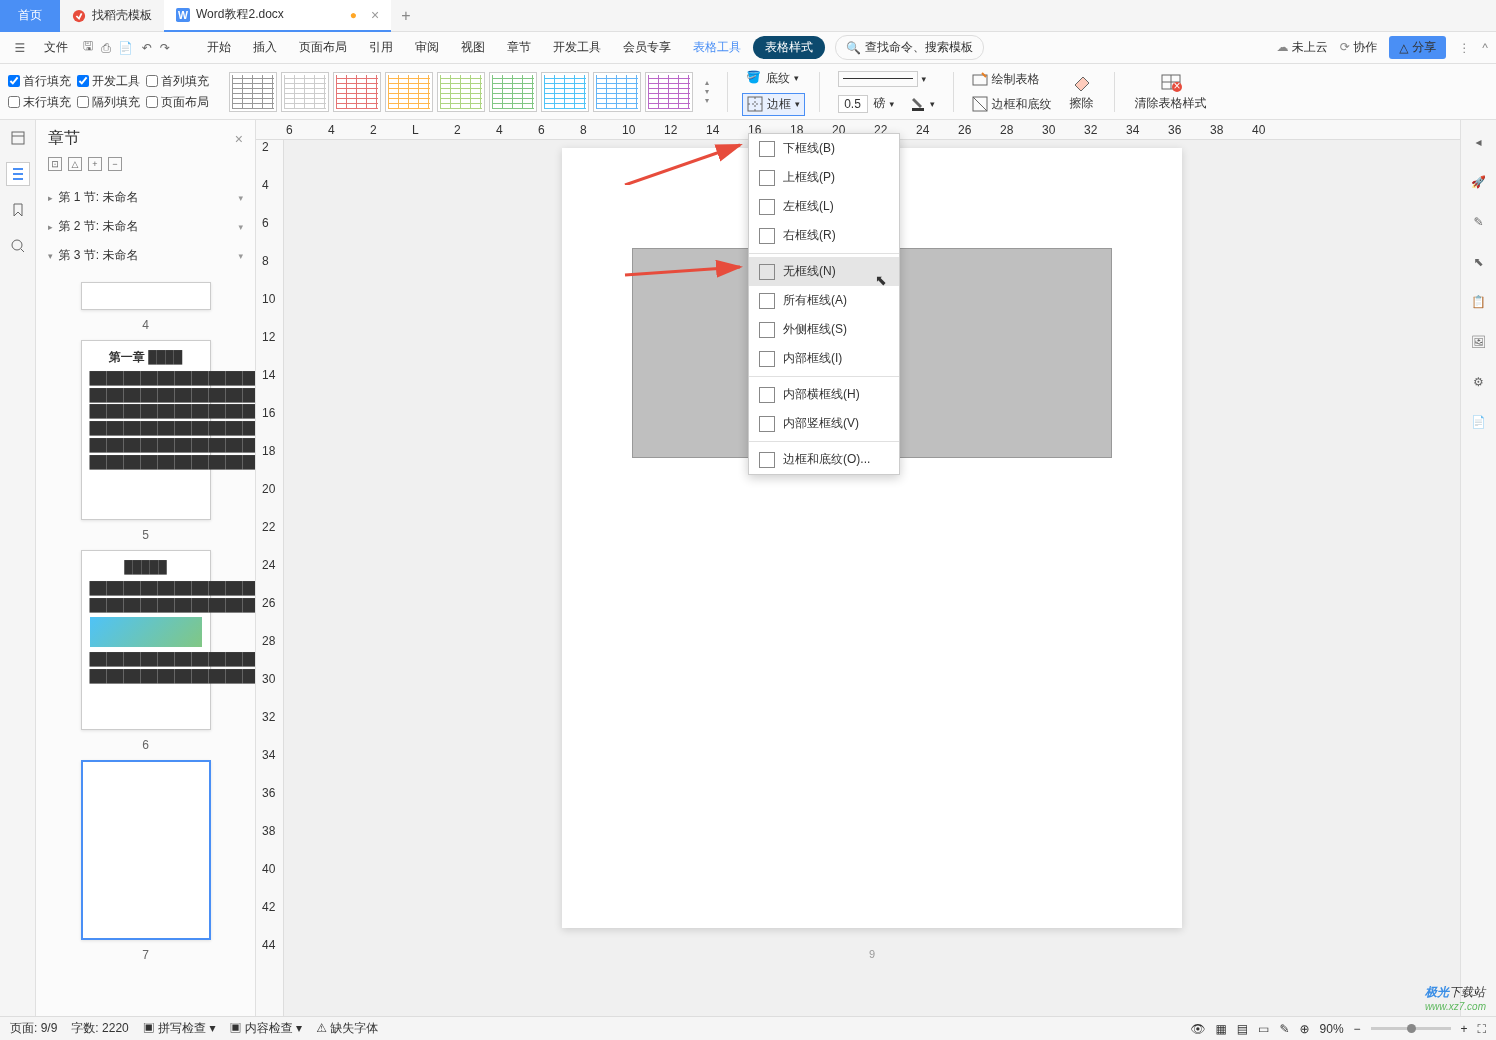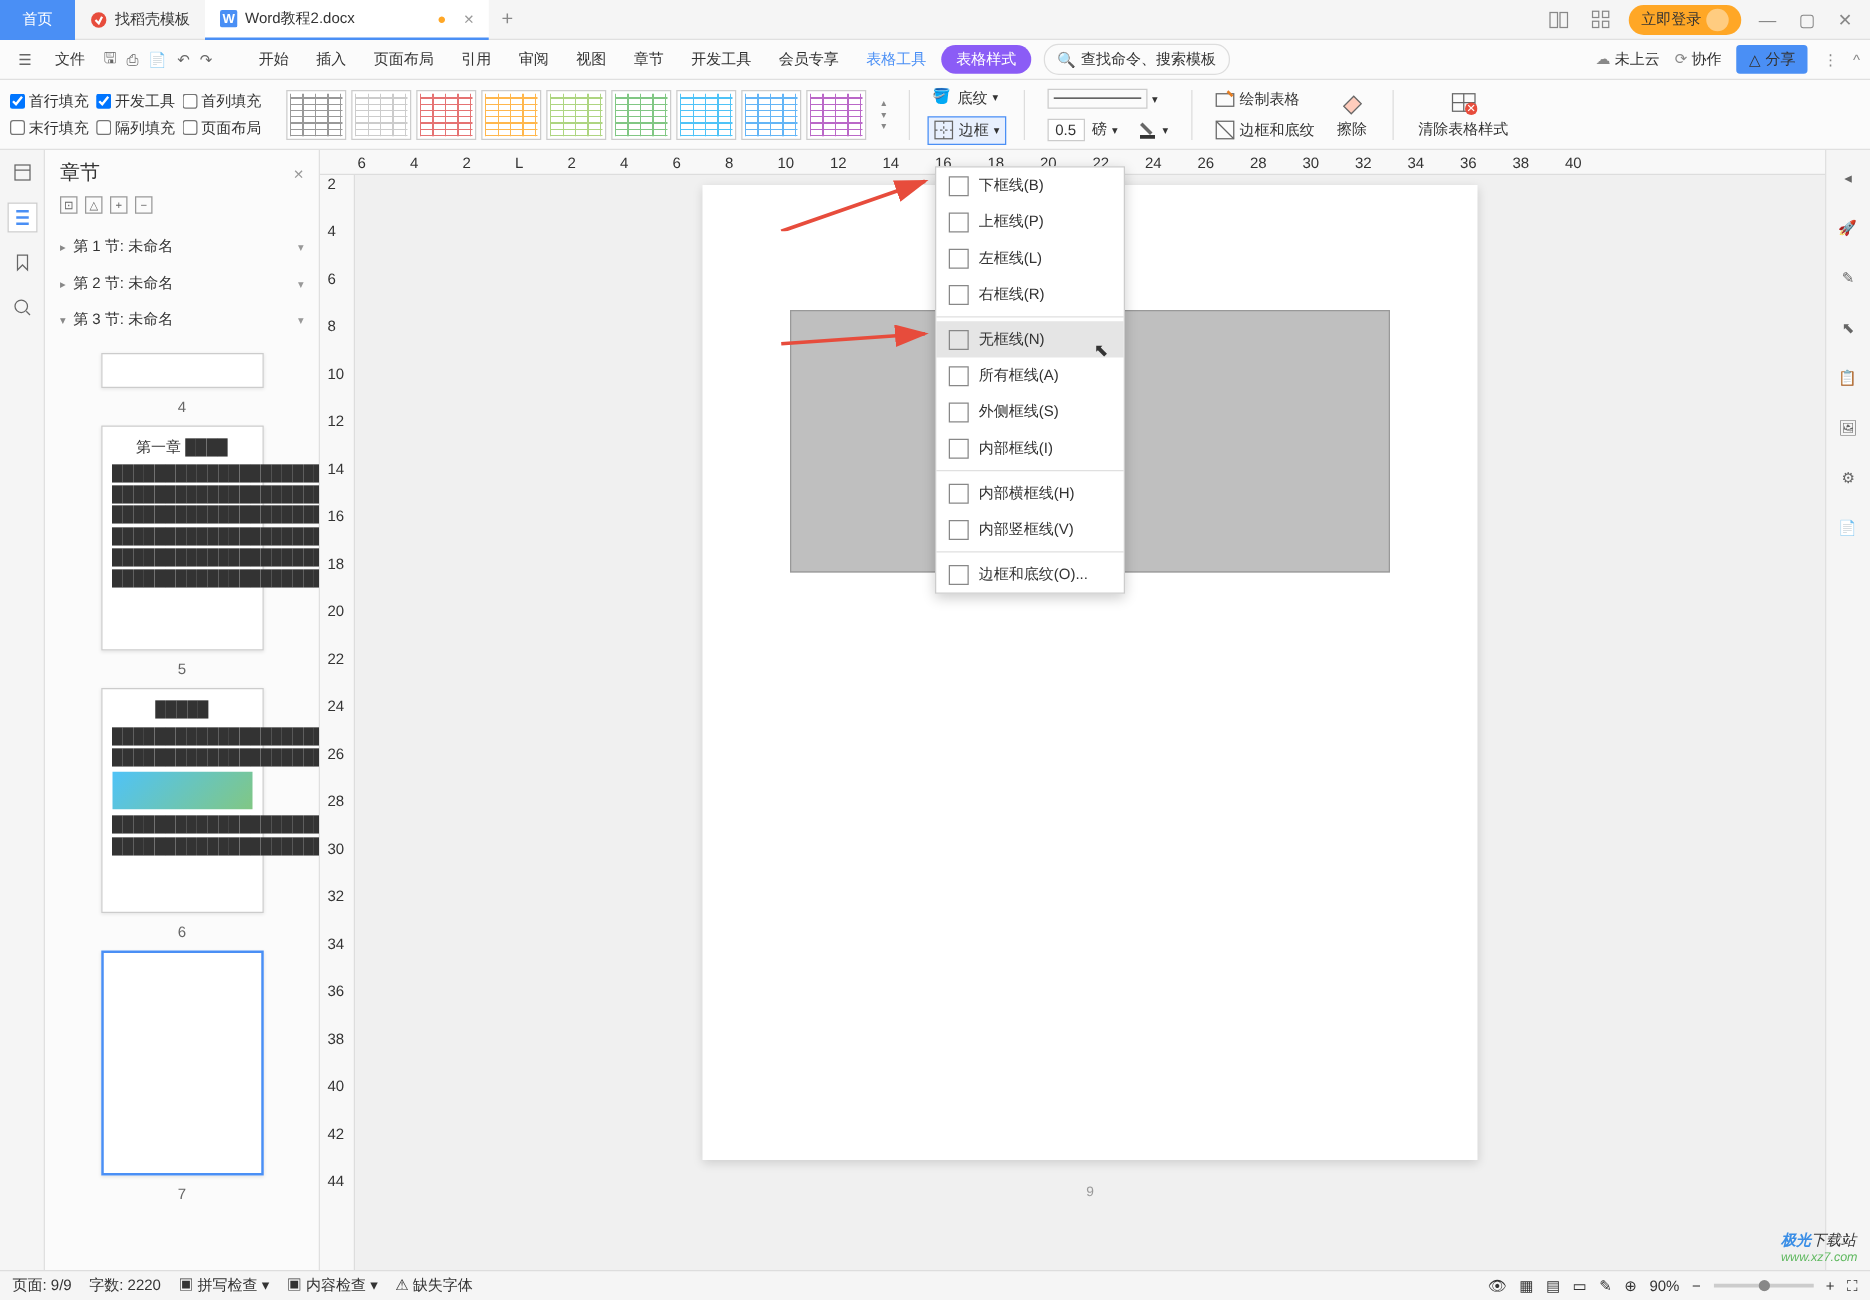--- a/index.html
+++ b/index.html
@@ -12,21 +12,21 @@
 .tab-close{margin-left:8px;color:#999;font-size:14px}
 .tab-add{padding:0 10px;color:#888;font-size:16px}
 .titlebar-right{margin-left:auto;display:flex;align-items:center;gap:10px;padding-right:10px}
 .login-btn{background:#ffa726;color:#fff;padding:3px 10px;border-radius:12px;display:flex;align-items:center;gap:4px}
 .avatar{width:18px;height:18px;border-radius:50%;background:#ffcc80}
 .win-btn{color:#888;font-size:14px;padding:0 4px}
 .menubar{height:32px;display:flex;align-items:center;padding:0 8px;gap:4px;border-bottom:1px solid #e0e0e0;background:#fbfbfb}
 .menu-left{display:flex;align-items:center;gap:2px}
 .menu-item{padding:4px 10px;cursor:pointer}
 .menu-item.context{color:#4a8ff5}
-.menu-item.context.active{background:#8b5cf6;color:#fff;border-radius:12px;padding:3px 12px}
+.menu-item.context.active{background:#0c4a6e;color:#fff;border-radius:12px;padding:3px 12px}
 .search-box{display:flex;align-items:center;gap:4px;color:#999;padding:3px 10px;border:1px solid #ddd;border-radius:12px;margin-left:8px}
 .menubar-right{margin-left:auto;display:flex;align-items:center;gap:12px}
 .share-btn{background:#4a8ff5;color:#fff;padding:3px 10px;border-radius:3px;display:flex;align-items:center;gap:4px}
 .toolbar{height:56px;display:flex;align-items:center;padding:0 8px;gap:8px;border-bottom:1px solid #e0e0e0;background:#fbfbfb;position:relative}
 .fill-opts{display:flex;flex-direction:column;gap:4px}
 .fill-row{display:flex;gap:6px}
 .chk{display:flex;align-items:center;gap:3px}
 .chk input{width:12px;height:12px}
 .style-gallery{display:flex;gap:4px;margin-left:12px}
 .style-thumb{width:48px;height:40px;border:1px solid #ccc;background:#fff;position:relative;cursor:pointer}
@@ -109,43 +109,20 @@
         <svg viewBox="0 0 16 16">
           <rect width="16" height="16" rx="2" fill="#4a8ff5"></rect>
           <text x="8" y="12" text-anchor="middle" fill="#fff" font-size="10" font-weight="bold">W</text>
         </svg>
       </span>
     <span>Word教程2.docx</span>
     <span style="margin-left:60px;color:#ffa726">●</span>
     <span class="tab-close">×</span>
   </div>
   <div class="tab-add">+</div>
-  <div class="titlebar-right">
-    <span class="win-btn">
-        <svg width="16" height="16">
-          <rect x="1" y="2" width="6" height="12" fill="none" stroke="#888"></rect>
-          <rect x="9" y="2" width="6" height="12" fill="none" stroke="#888"></rect>
-        </svg>
-      </span>
-    <span class="win-btn">
-        <svg width="16" height="16">
-          <rect x="1" y="1" width="5" height="5" fill="none" stroke="#888"></rect>
-          <rect x="9" y="1" width="5" height="5" fill="none" stroke="#888"></rect>
-          <rect x="1" y="9" width="5" height="5" fill="none" stroke="#888"></rect>
-          <rect x="9" y="9" width="5" height="5" fill="none" stroke="#888"></rect>
-        </svg>
-      </span>
-    <div class="login-btn">
-      <span>立即登录</span>
-      <span class="avatar"></span>
-    </div>
-    <span class="win-btn">—</span>
-    <span class="win-btn">▢</span>
-    <span class="win-btn">✕</span>
-  </div>
 </div>
 
 <div class="menubar">
   <div class="menu-left">
     <span class="rail-btn">☰</span>
     <span class="menu-item">文件</span>
     <span style="padding:0 3px;color:#666">🖫</span>
     <span style="padding:0 3px;color:#666">⎙</span>
     <span style="padding:0 3px;color:#666">📄</span>
     <span style="padding:0 3px;color:#666">↶</span>
@@ -360,21 +337,21 @@
       <div class="outline-item active">
         <span class="outline-arrow">▾</span>
         <span>第 3 节: 未命名</span>
         <span class="outline-menu">▾</span>
       </div>
     </div>
     <div class="thumbs">
       <div class="thumb thumb-sm"></div>
       <div class="thumb-num">4</div>
       <div class="thumb thumb-pg">
-          <div style="text-align:center;font-weight:normal;margin-bottom:4px">第一章 ████</div>
+          <div style="text-align:center;font-weight:bold;margin-bottom:4px">第一章 ████</div>
           <div>████████████████████████<br>████████████████████████<br>████████████████████████<br>████████████████████████<br>████████████████████████<br>████████████████████████</div>
         </div>
       <div class="thumb-num">5</div>
       <div class="thumb thumb-pg">
           <div style="text-align:center;margin-bottom:4px">█████</div>
           <div>████████████████████████<br>████████████████████████</div>
           <div style="height:30px;background:linear-gradient(135deg,#4fc3f7,#81c784);margin:4px 0"></div>
           <div>████████████████████████<br>████████████████████████</div>
         </div>
       <div class="thumb-num">6</div>

